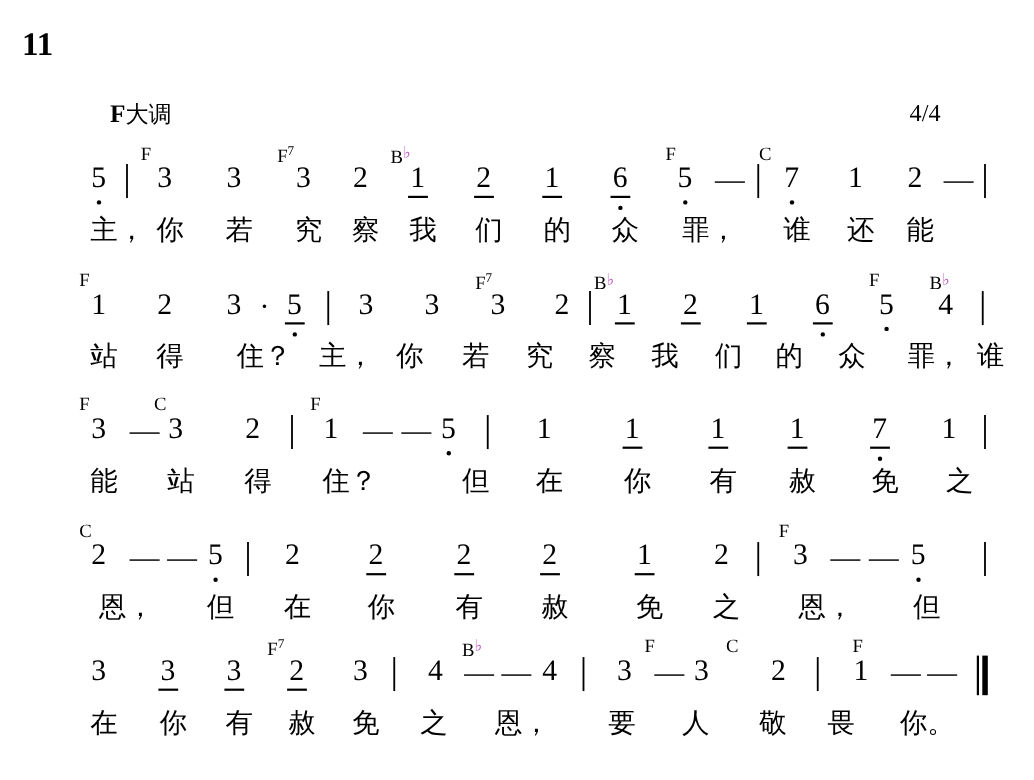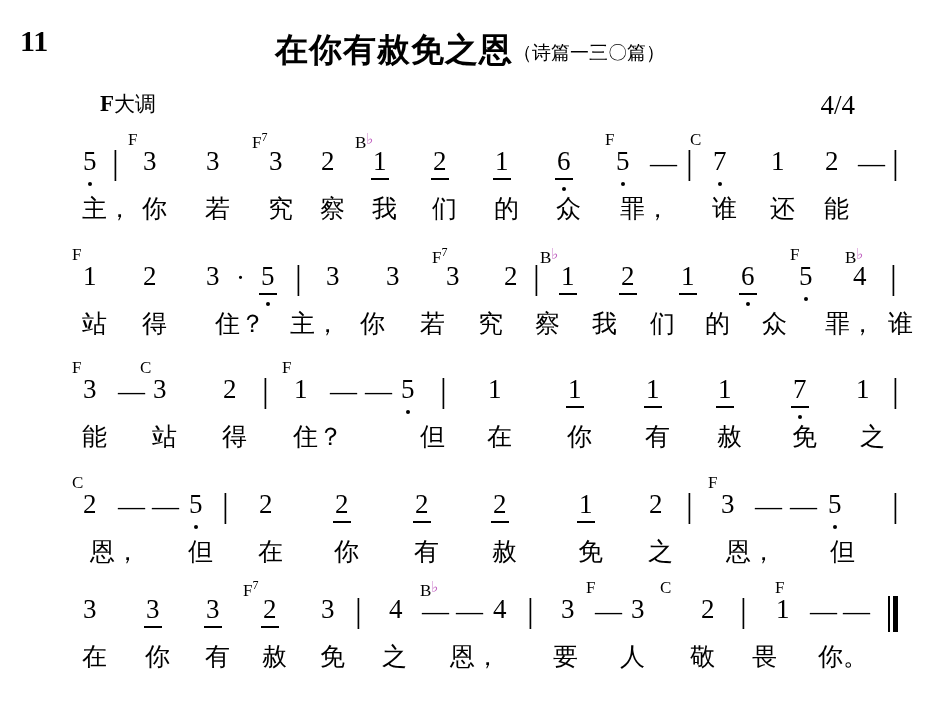--- a/index.html
+++ b/index.html
@@ -56,21 +56,21 @@
   }
   .meta-key .keyletter {
     font-family: "Liberation Serif", serif;
     font-weight: bold;
     font-size: 23px;
   }
   .meta-time {
     position: absolute;
     right: 85px;
     top: 90px;
-    font-size: 27px;
+    font-size: 22px;
     font-family: "Liberation Serif", serif;
   }
 
   
   .system {
     position: absolute;
     left: 0;
     width: 940px;
   }
   .tok {
@@ -167,23 +167,20 @@
     white-space: nowrap;
   }
 </style>
 </head>
 <body>
 
 <div class="page">
 
   <div class="song-number">11</div>
 
-  <div class="title-row">
-    <span class="title-main">在你有赦免之恩</span><span class="title-sub">（诗篇一三〇篇）</span>
-  </div>
 
   <div class="meta-key">
     <span class="keyletter">F</span><span>大调</span>
   </div>
 
   <div class="meta-time">4/4</div>
 
   <div id="systems-host">
       <div class="system" style="top: 130px;">
         <div class="chord" style="left: 128px; top: 0px;">F</div>

